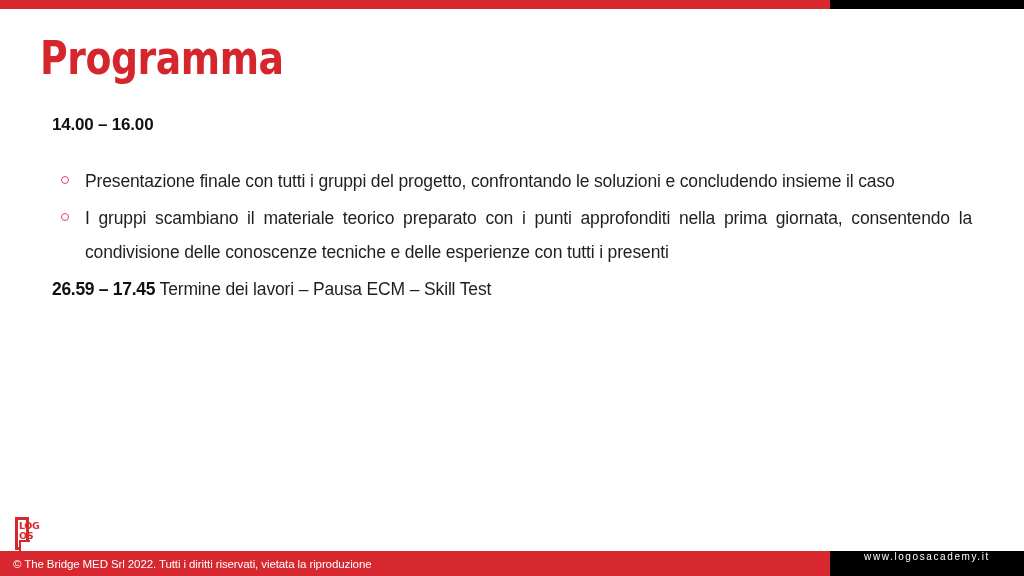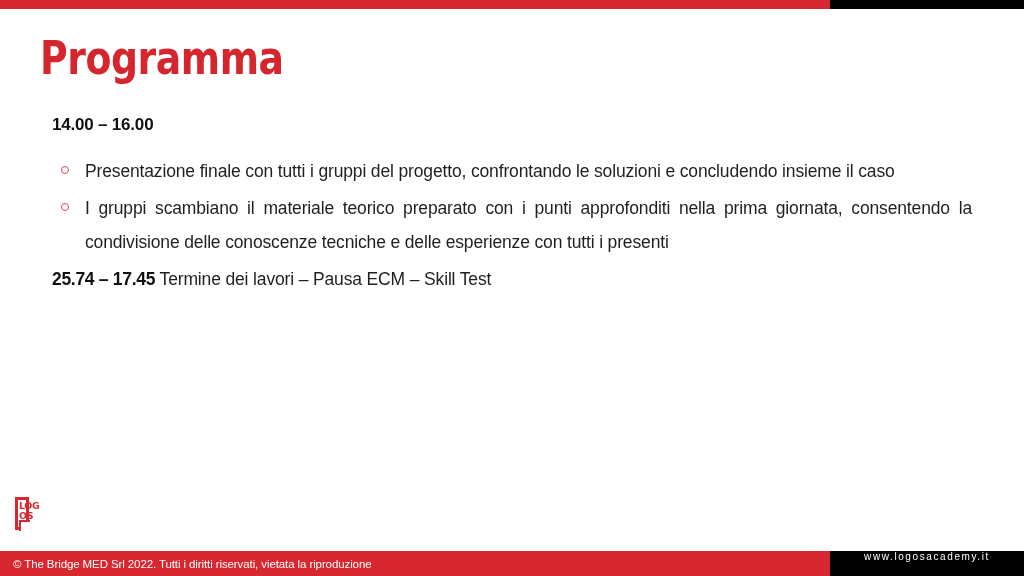--- a/index.html
+++ b/index.html
@@ -57,21 +57,21 @@
     top: 112px;
     width: 920px;
     color: #1b1b1b;
   }
 
   .time-heading {
     font-size: 17px;
     font-weight: bold;
     color: #111111;
     letter-spacing: -0.2px;
-    margin: 0 0 16px 0;
+    margin: 0 0 26px 0;
     line-height: 1.5;
   }
 
   .bullet-list {
     margin: 0;
     padding: 0;
     list-style: none;
   }
 
   .bullet-item {
@@ -108,21 +108,21 @@
   .time-line .tl-time {
     font-weight: bold;
     color: #111111;
     letter-spacing: -0.3px;
   }
 
   
   .logo {
     position: absolute;
     left: 15px;
-    bottom: 46px;
+    bottom: 26px;
     width: 14px;
     height: 33px;
   }
   .logo-frame {
     position: absolute;
     inset: 0;
     border: 3px solid #d8282f;
     box-sizing: border-box;
   }
   .logo-notch {
@@ -206,21 +206,21 @@
       <span>Presentazione finale con tutti i gruppi del progetto, confrontando le soluzioni e concludendo insieme il caso</span>
     </li>
     <li class="bullet-item justify">
       <span class="bullet-marker"></span>
       <span>I gruppi scambiano il materiale teorico preparato con i punti approfonditi nella prima giornata, consentendo la condivisione delle conoscenze tecniche e delle esperienze con tutti i presenti</span>
     </li>
   </ul>
 
 
   <p class="time-line">
-    <span class="tl-time">25.74 – 17.45</span><span> Termine dei lavori – Pausa ECM – Skill Test</span>
+    <span class="tl-time">26.59 – 17.45</span><span> Termine dei lavori – Pausa ECM – Skill Test</span>
   </p>
 
 </div>
 
 <div class="logo">
   <div class="logo-frame"></div>
   <div class="logo-text">
     <span>LOG</span>
     <span>OS</span>
   </div>

